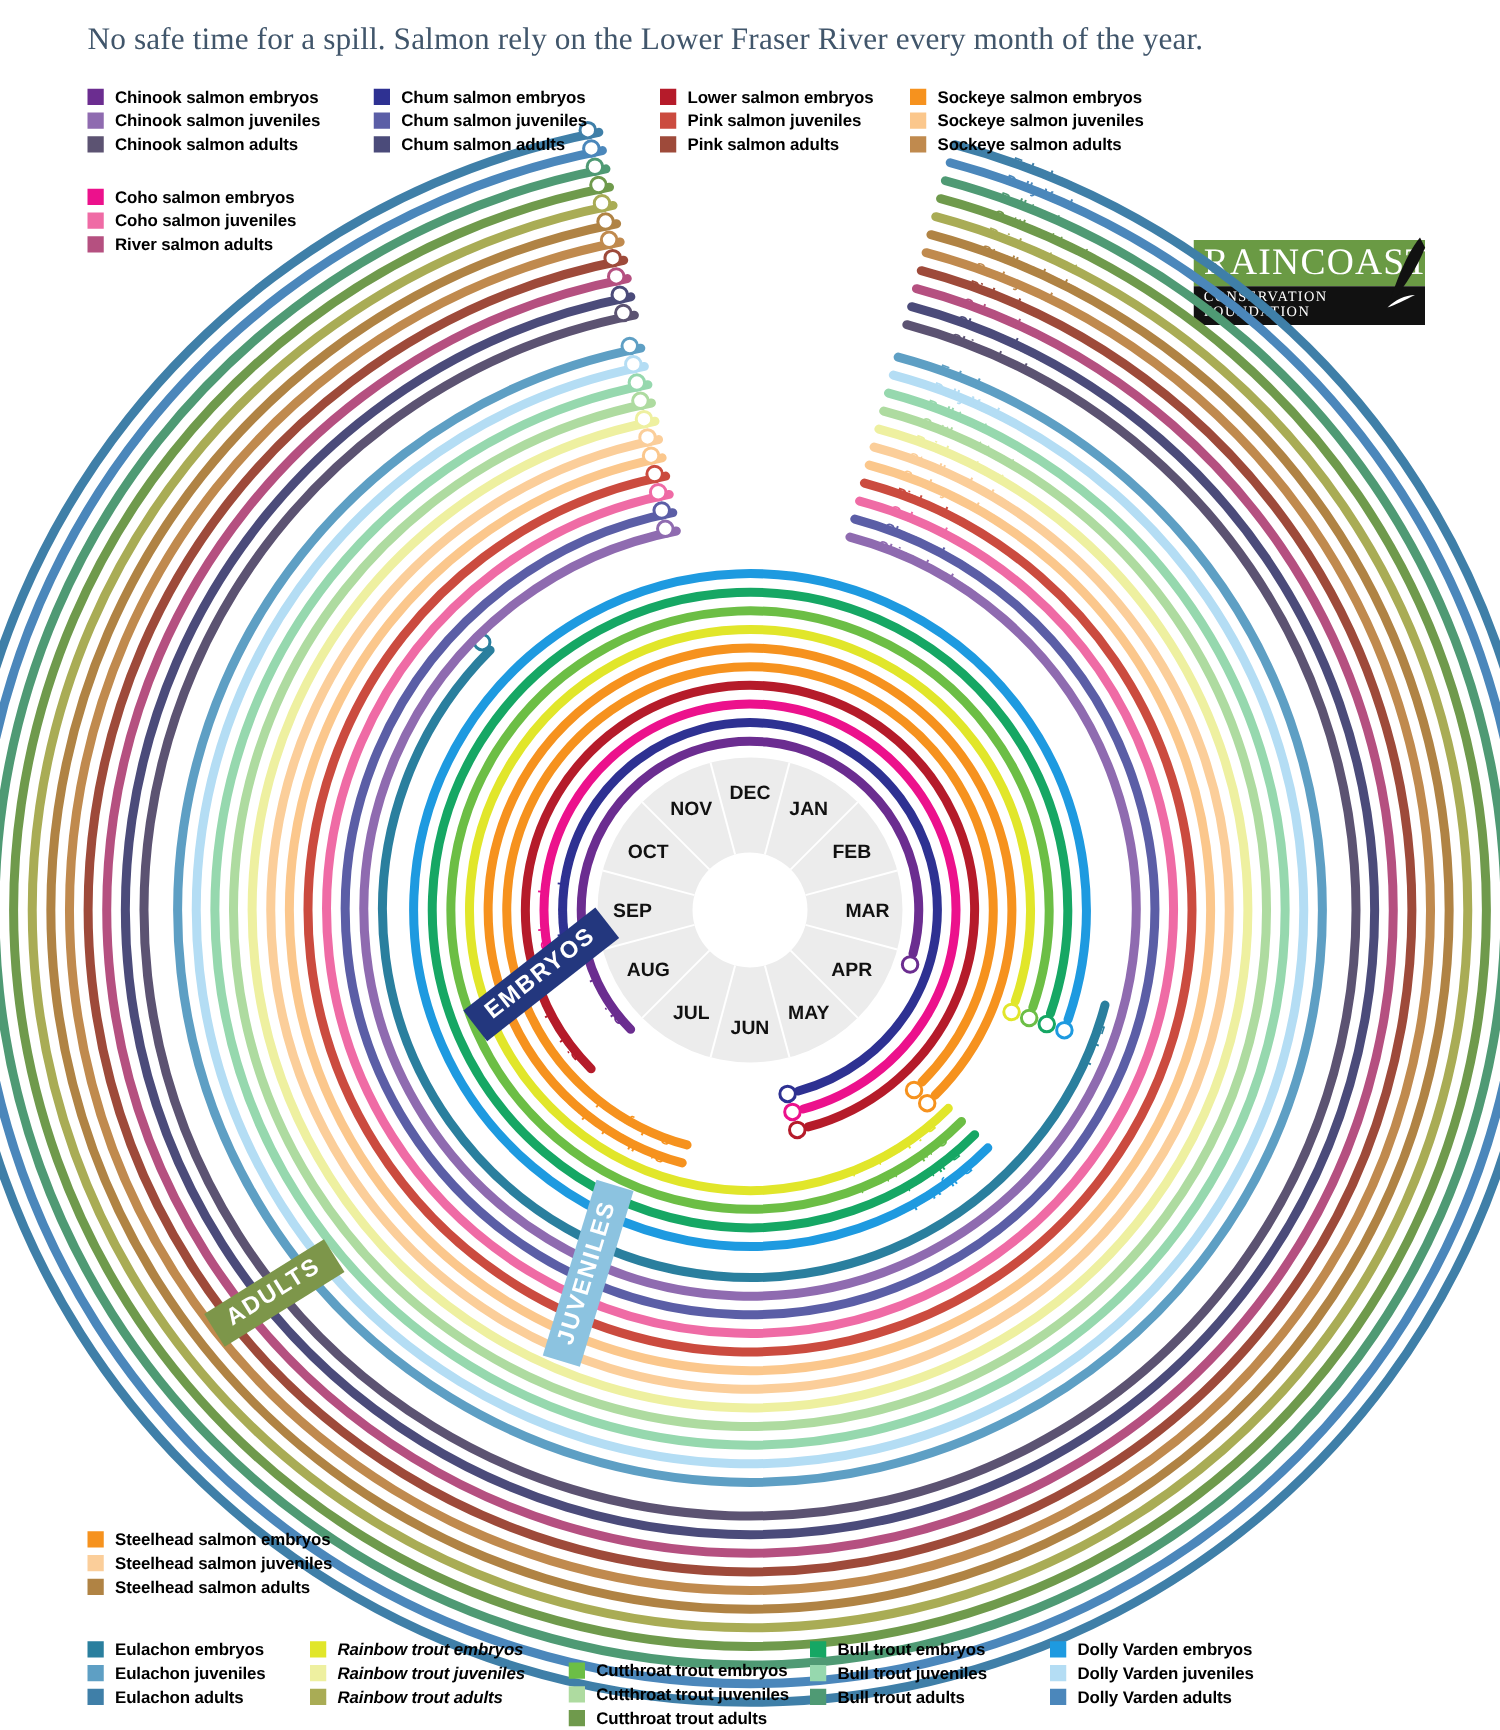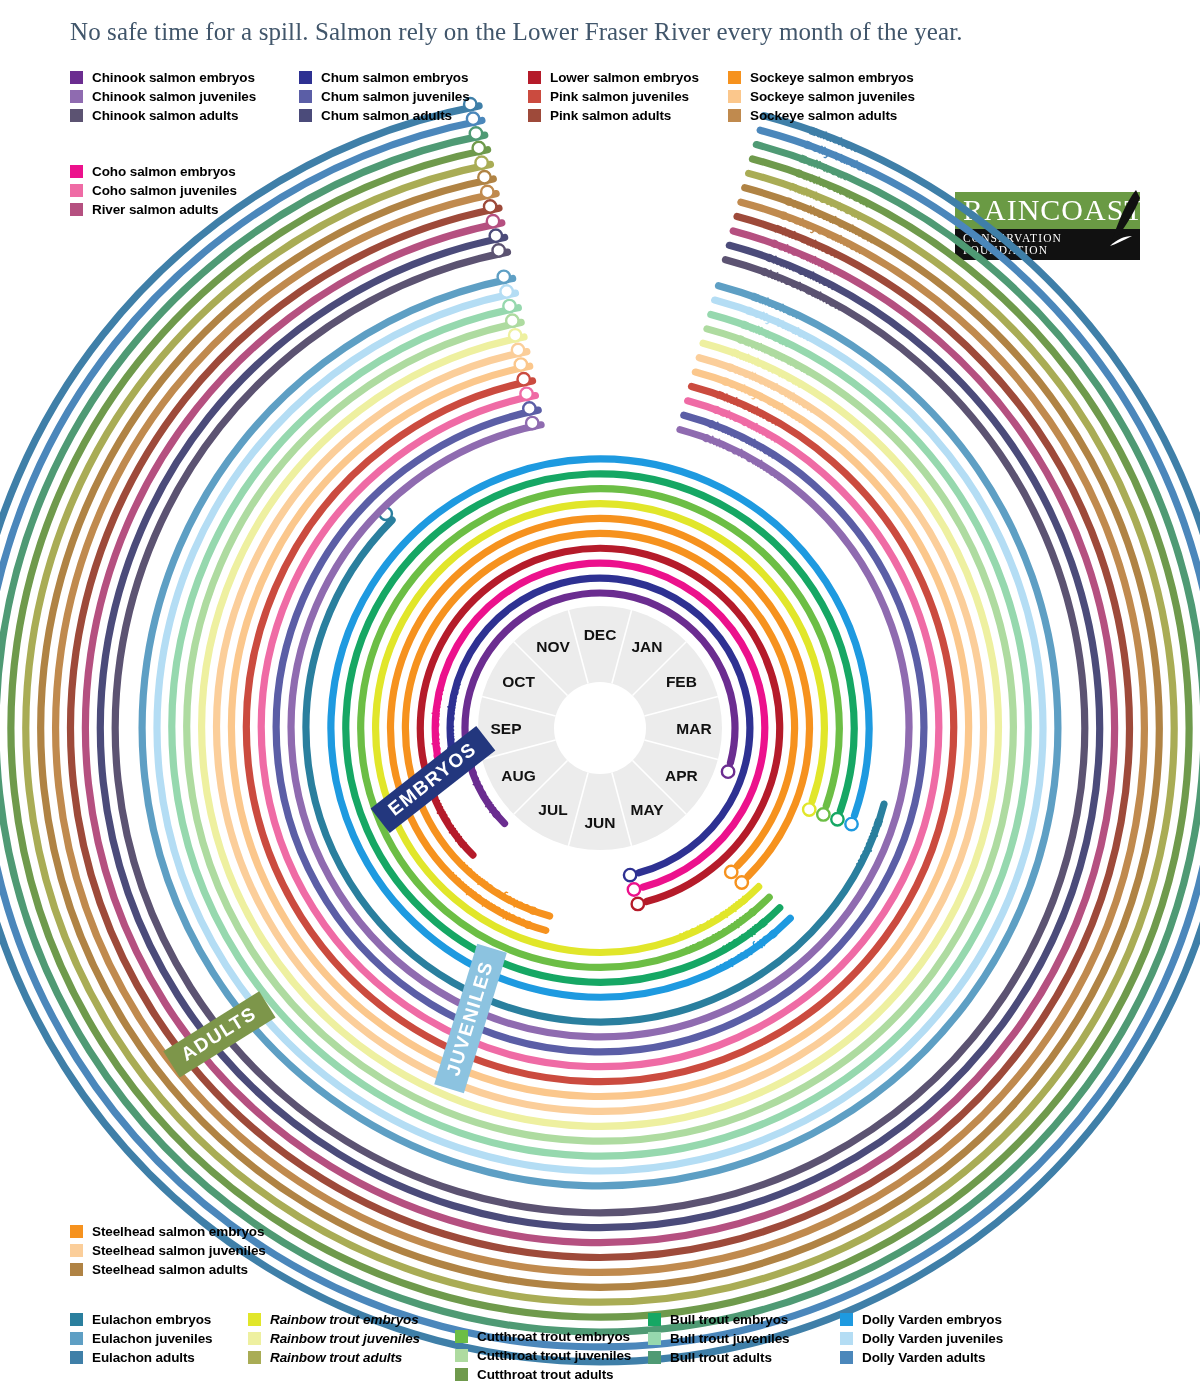--- a/index.html
+++ b/index.html
@@ -338,21 +338,21 @@
     </div>
     <div class="legend-row">
       <span class="sw" style="background: rgb(251, 199, 140);"></span>
       <span class="lg-txt">Sockeye salmon juveniles</span>
     </div>
     <div class="legend-row">
       <span class="sw" style="background: rgb(192, 138, 78);"></span>
       <span class="lg-txt">Sockeye salmon adults</span>
     </div>
   </div>
-<div class="legend-col" style="left: 70px; top: 162px; text-align: right;">
+<div class="legend-col" style="left: 70px; top: 148px; text-align: right;">
     <div class="legend-row">
       <span class="sw" style="background: rgb(236, 17, 140);"></span>
       <span class="lg-txt">Coho salmon embryos</span>
     </div>
     <div class="legend-row">
       <span class="sw" style="background: rgb(239, 107, 165);"></span>
       <span class="lg-txt">Coho salmon juveniles</span>
     </div>
     <div class="legend-row">
       <span class="sw" style="background: rgb(181, 80, 128);"></span>

